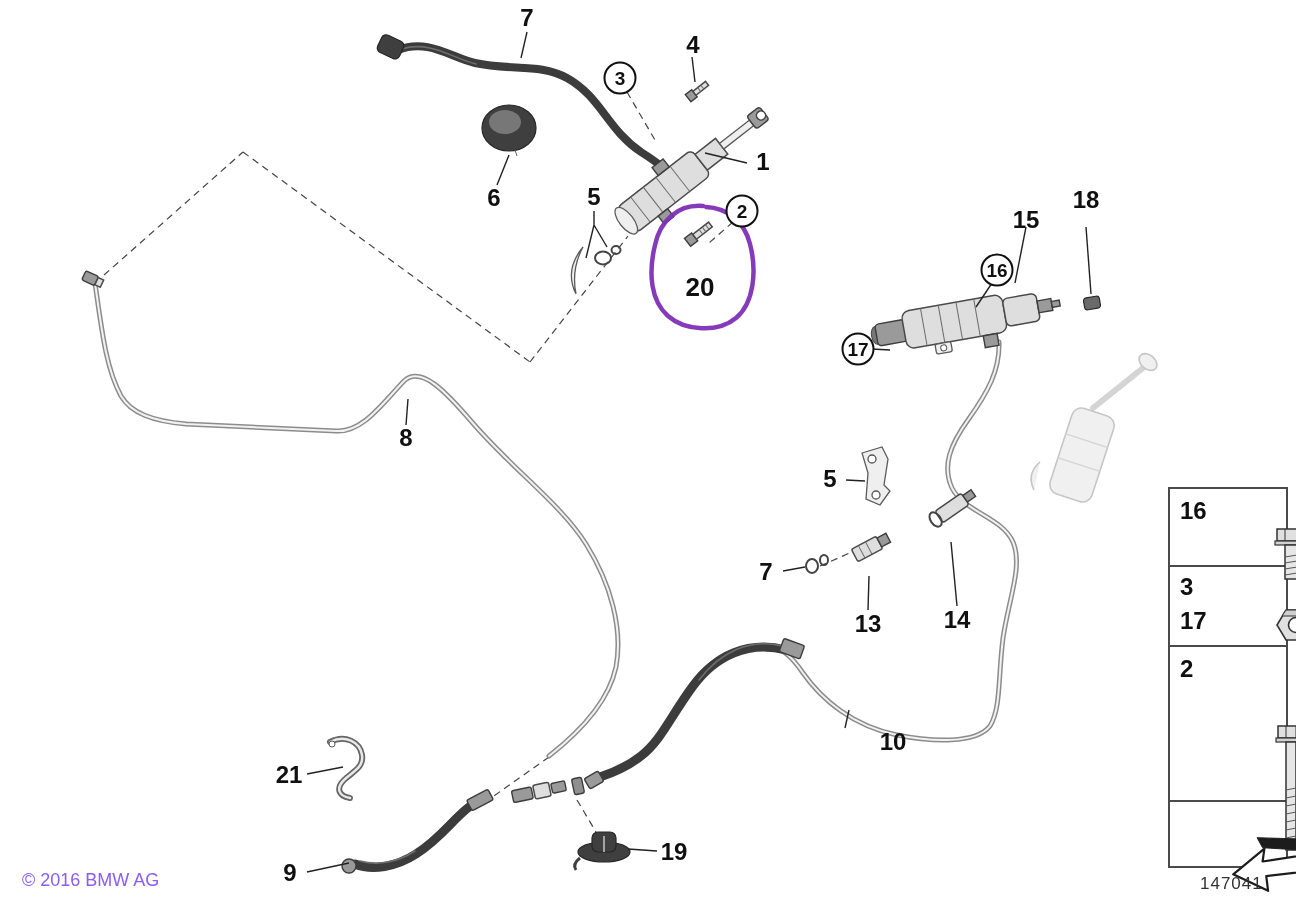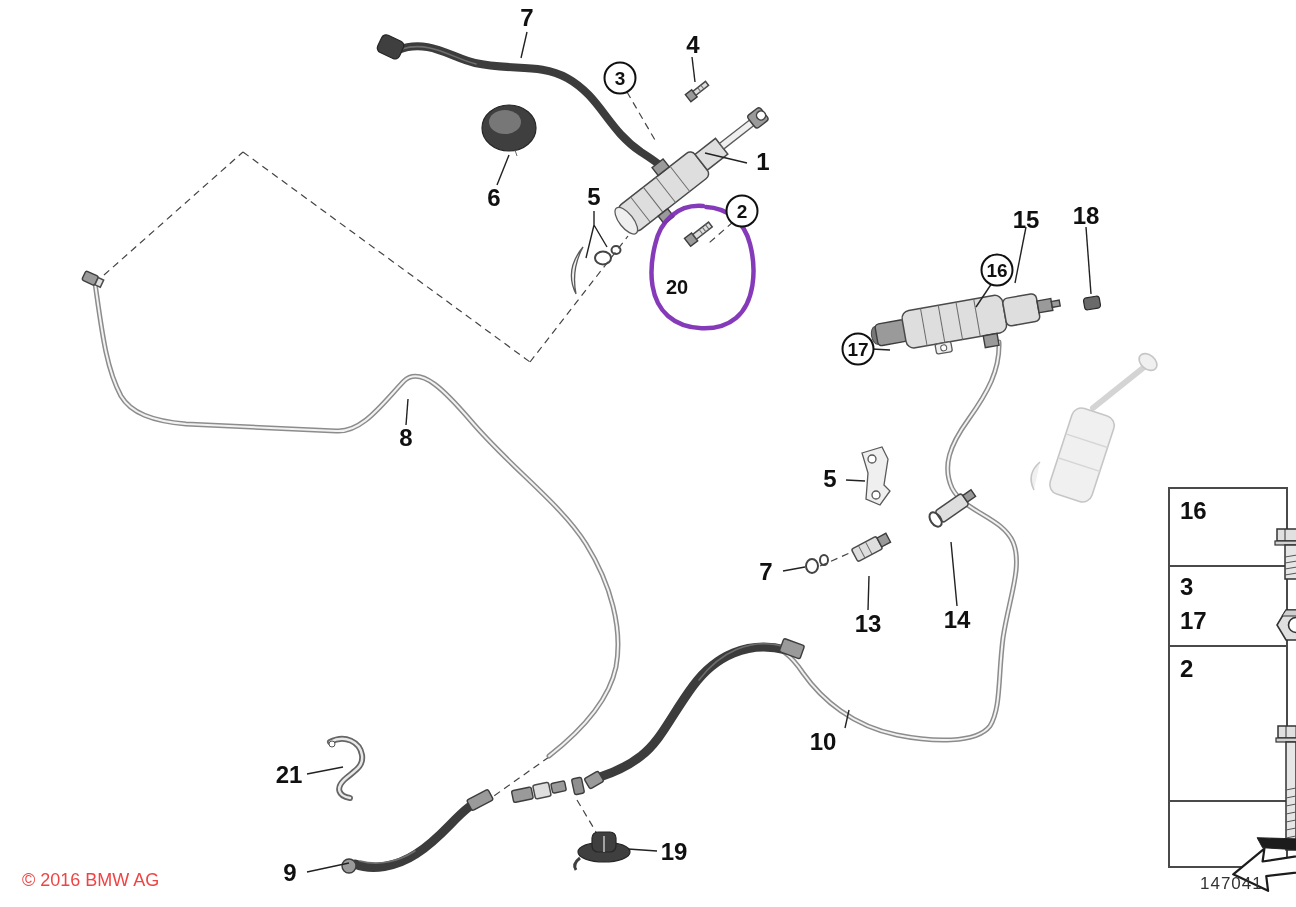--- a/index.html
+++ b/index.html
@@ -26,21 +26,21 @@
   .part-label.circled{width:29px;height:29px;border:2px solid #101010;border-radius:50%;
               display:flex;align-items:center;justify-content:center;font-size:19px;background:#fff;}
   
   .legend{position:absolute;left:1168px;top:487px;width:120px;height:381px;
           border:2px solid #4a4a4a;background:#fff;display:flex;flex-direction:column;box-sizing:border-box;}
   .legend-row{position:relative;border-bottom:2px solid #4a4a4a;box-sizing:border-box;}
   .legend-row:last-child{border-bottom:none;}
   .legend-num{position:absolute;left:10px;font-size:24px;font-weight:bold;color:#101010;cursor:pointer;}
   .legend-icon{position:absolute;right:12px;top:50%;transform:translateY(-50%);}
   
-  .copyright{position:absolute;left:22px;top:870px;font-size:18px;color:#ef4444;}
+  .copyright{position:absolute;left:22px;top:870px;font-size:18px;color:#8b5cf6;}
   .drawing-number{position:absolute;left:1200px;top:874px;font-size:17px;color:#333;letter-spacing:1px;text-align:center;}
 </style>
 </head>
 <body>
 
 <div class="stage">
 
   <svg width="1296" height="907" viewBox="0 0 1296 907">
 
     <g>
@@ -243,31 +243,31 @@
 
   <div class="part-label" style="left:763px;top:162px">1</div>
   <div class="part-label circled" style="left:742px;top:211px">2</div>
   <div class="part-label circled" style="left:620px;top:78px">3</div>
   <div class="part-label" style="left:693px;top:45px">4</div>
   <div class="part-label" style="left:594px;top:197px">5</div>
   <div class="part-label" style="left:494px;top:198px">6</div>
   <div class="part-label" style="left:527px;top:18px">7</div>
   <div class="part-label" style="left:406px;top:438px">8</div>
   <div class="part-label" style="left:290px;top:873px">9</div>
-  <div class="part-label" style="left:823px;top:742px">10</div>
+  <div class="part-label" style="left:893px;top:742px">10</div>
   <div class="part-label" style="left:766px;top:572px">7</div>
   <div class="part-label" style="left:830px;top:479px">5</div>
   <div class="part-label" style="left:868px;top:624px">13</div>
   <div class="part-label" style="left:957px;top:620px">14</div>
   <div class="part-label" style="left:1026px;top:220px">15</div>
   <div class="part-label circled" style="left:997px;top:270px">16</div>
   <div class="part-label circled" style="left:858px;top:349px">17</div>
-  <div class="part-label" style="left:1086px;top:216px">18</div>
+  <div class="part-label" style="left:1086px;top:200px">18</div>
   <div class="part-label" style="left:674px;top:852px">19</div>
-  <div class="part-label" style="left:677px;top:287px;font-size:20px">20</div>
+  <div class="part-label" style="left:700px;top:287px;font-size:26px">20</div>
   <div class="part-label" style="left:289px;top:775px">21</div>
 
   <div class="legend">
 
     <div class="legend-row" style="height:78px">
       <span class="legend-num" style="top:8px">16</span>
       <span class="legend-icon">
         <svg width="34" height="56" viewBox="0 0 34 56">
           <rect x="3" y="2" width="28" height="12" fill="#e0e0e0" stroke="#333" stroke-width="1.5"></rect>
           <line x1="11" y1="2" x2="11" y2="14" stroke="#333" stroke-width="1"></line>

